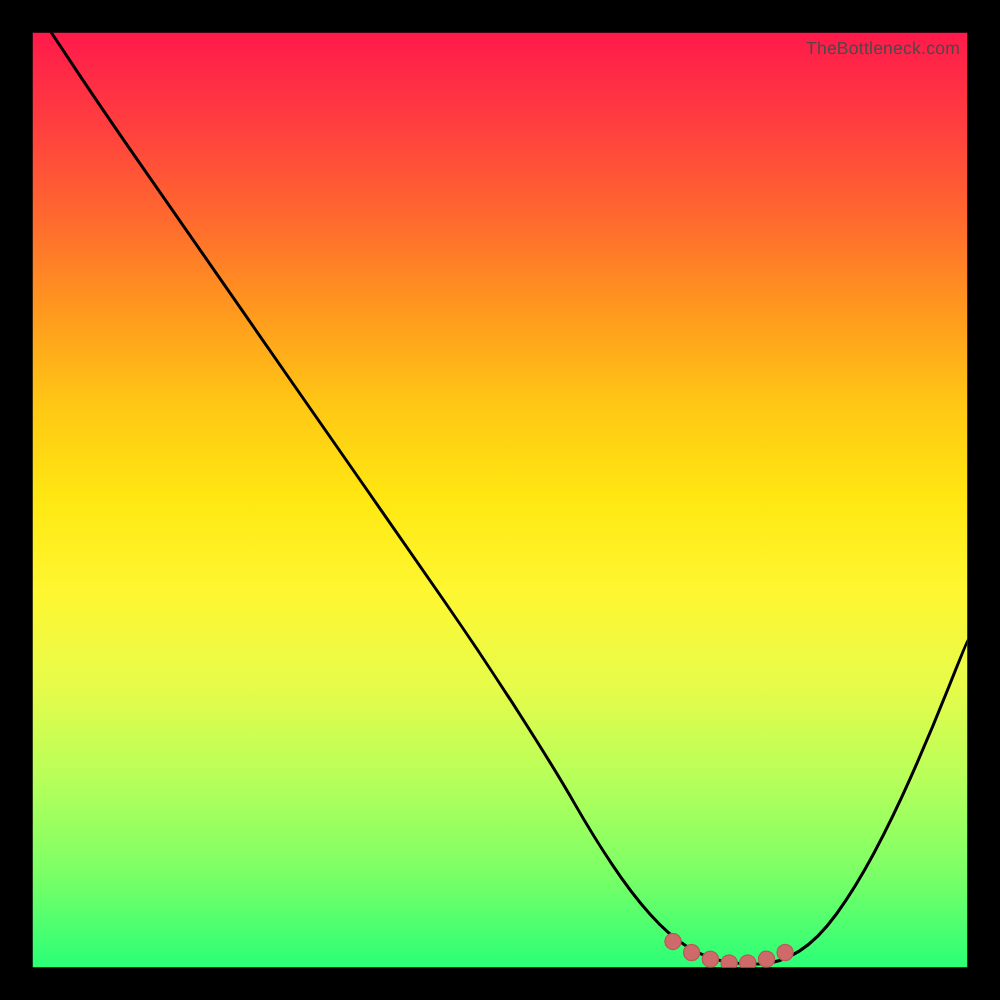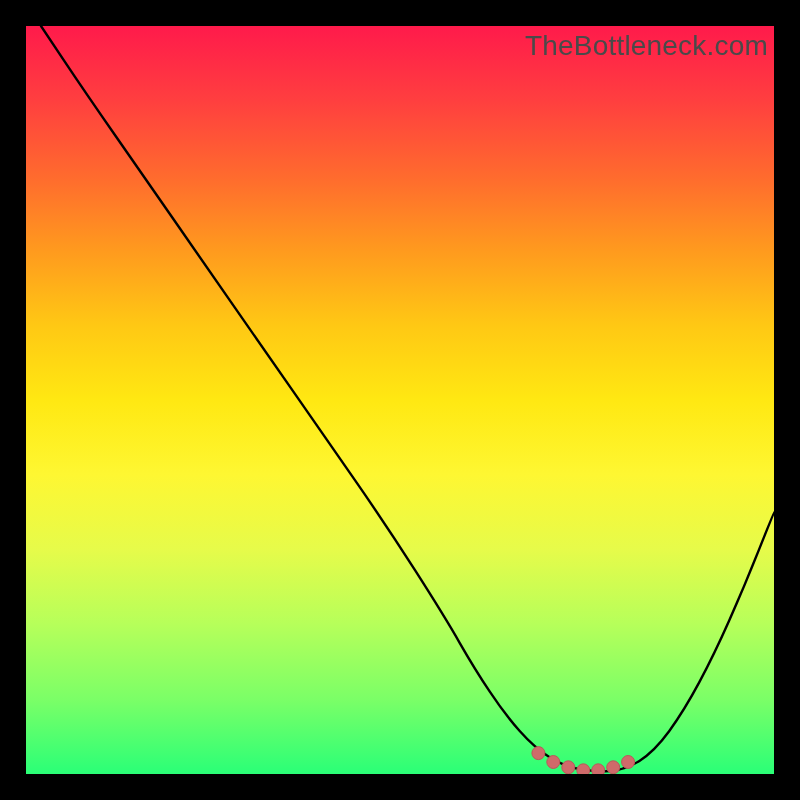--- a/index.html
+++ b/index.html
@@ -24,21 +24,21 @@
     left: 0;
     top: 0;
     width: 748px;
     height: 748px;
   }
   .watermark {
     position: absolute;
     top: 4px;
     right: 6px;
     color: #4a4a4a;
-    font-size: 28px;
+    font-size: 14px;
     font-weight: 500;
     letter-spacing: 0.2px;
     user-select: none;
   }
 </style>
 </head>
 <body>
 
 <div class="frame">
   <svg class="plot" viewBox="0 0 748 748" preserveAspectRatio="none">

